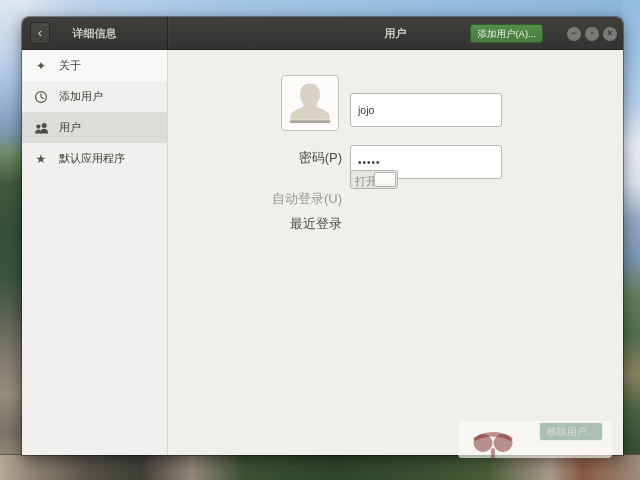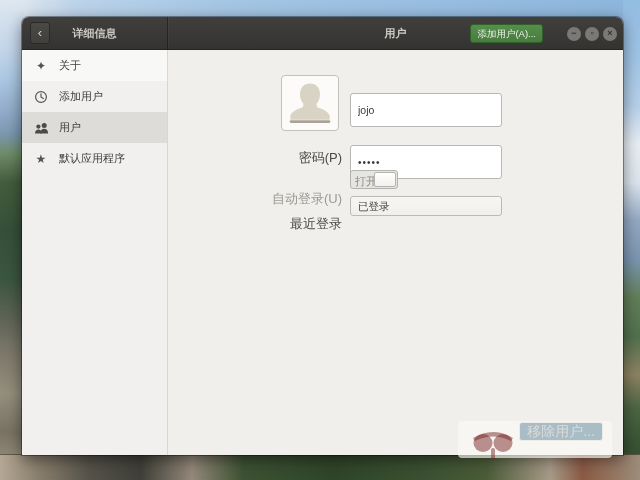--- a/index.html
+++ b/index.html
@@ -75,22 +75,22 @@
     background:#e7e5e1; border:1px solid #b5b3af; border-radius:3px; }
   .switch-label { position:absolute; left:4px; top:3px; font-size:11px; color:#8d8b85; }
   .switch-knob { position:absolute; right:1px; top:1px; width:22px; height:15px;
     background:linear-gradient(180deg,#ffffff,#f2f1ef); border:1px solid #b5b3af; border-radius:2px; }
 
   .last-login-btn { position:absolute; left:182px; top:146px; width:152px; height:20px;
     background:linear-gradient(180deg,#f7f6f4,#f0efec); border:1px solid #bcbab6; border-radius:3px;
     font-size:10.5px; color:#3a3a38; text-align:left; padding:0 7px; line-height:18px; }
 
   .remove-user-btn { position:absolute; right:20px; bottom:14px; height:19px; padding:0 7px;
-    background:#0c4a6e; border:1px solid #d1cfcb; border-radius:3px;
-    font-size:14px; color:#a5a39e; line-height:17px; }
+    background:#14532d; border:1px solid #d1cfcb; border-radius:3px;
+    font-size:10px; color:#a5a39e; line-height:17px; }
 
   
   .watermark { position:absolute; left:458px; top:421px; width:154px; height:37px; z-index:5;
     background:rgba(250,249,246,0.66); border-radius:4px; }
   .watermark svg { position:absolute; left:12px; top:5px; }
 
   .row-label-1 { top:99px; }
   .row-label-2 { top:140px; }
   .row-label-3 { top:165px; }
 </style>
@@ -171,21 +171,20 @@
       <div class="field-label row-label-1">密码(P)</div>
       <input class="entry pwd" style="top: 95px;" value="•••••">
 
       <div class="field-label dim row-label-2">自动登录(U)</div>
       <div class="switch">
         <span class="switch-label">打开</span>
         <span class="switch-knob"></span>
       </div>
 
       <div class="field-label row-label-3">最近登录</div>
-      <button class="last-login-btn">已登录</button>
 
       <button class="remove-user-btn">移除用户...</button>
     </div>
   </div>
 </div>
 
 <div class="watermark">
   <svg width="46" height="34" viewBox="0 0 46 34">
     <path d="M3 12 Q23 0 43 12 L41 15 Q23 6 5 15 Z" fill="rgba(122,40,40,0.5)"></path>
     <ellipse cx="13" cy="17" rx="9.5" ry="9" fill="rgba(122,40,40,0.5)"></ellipse>

